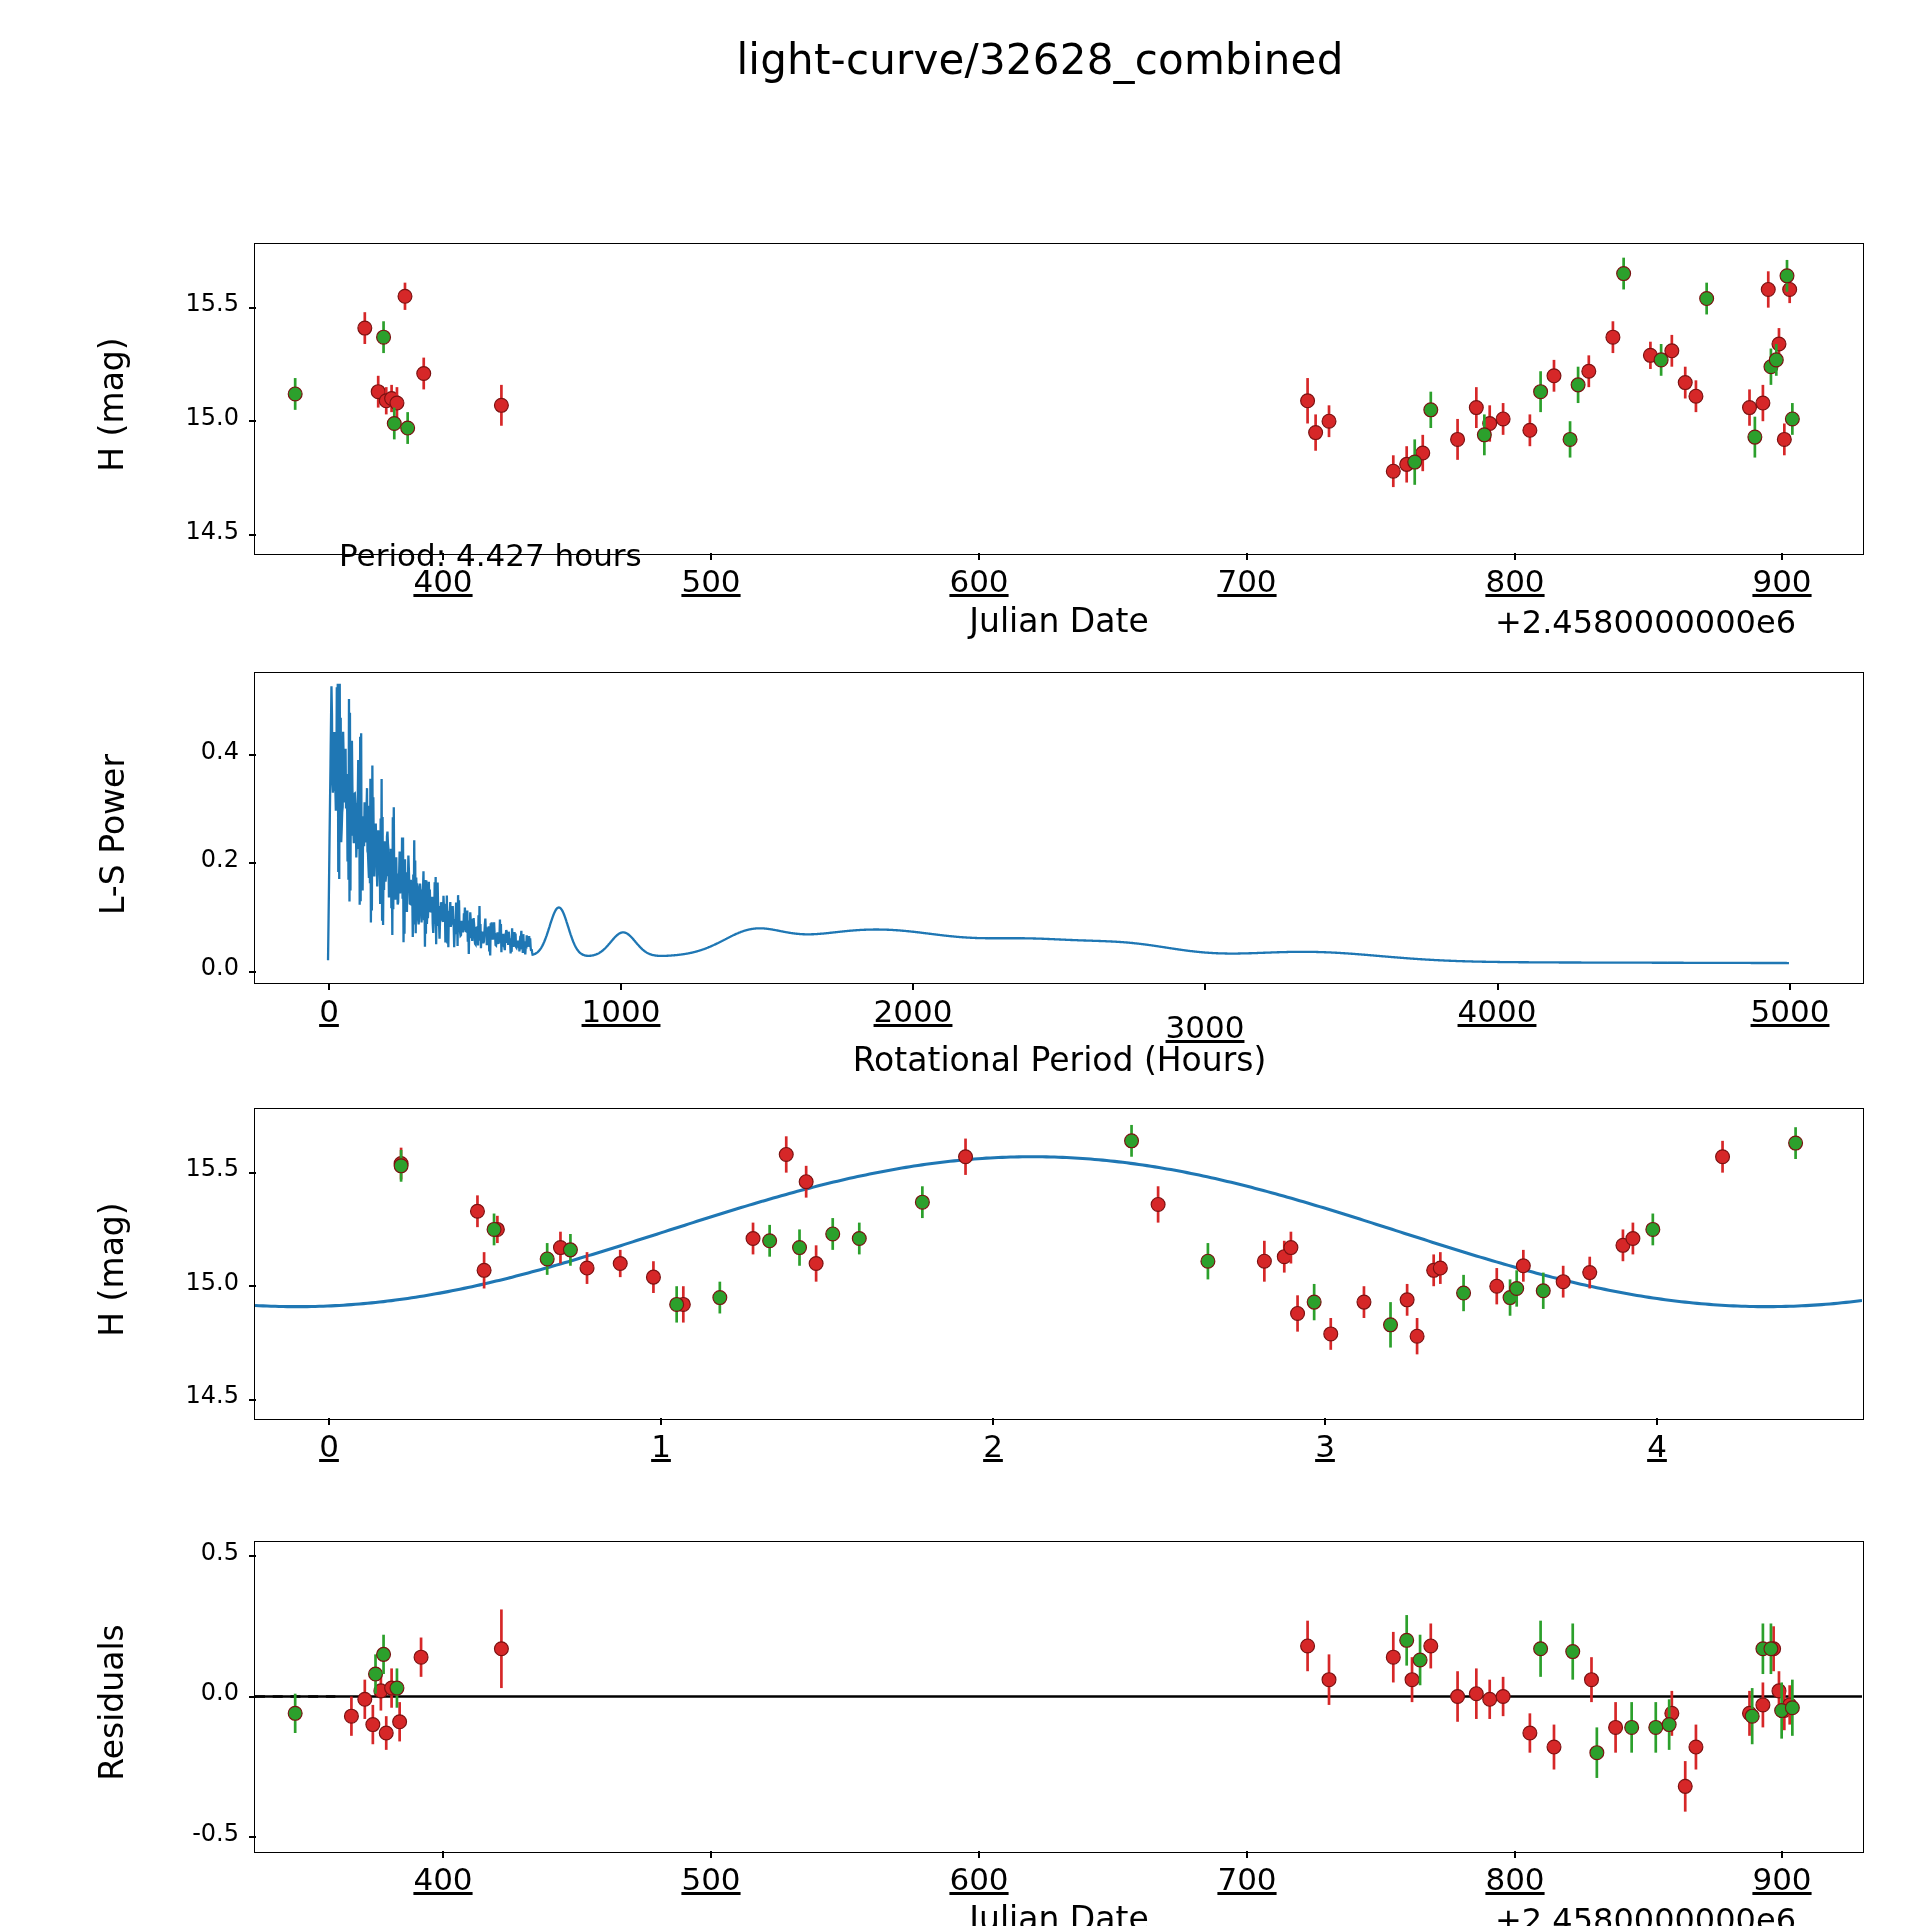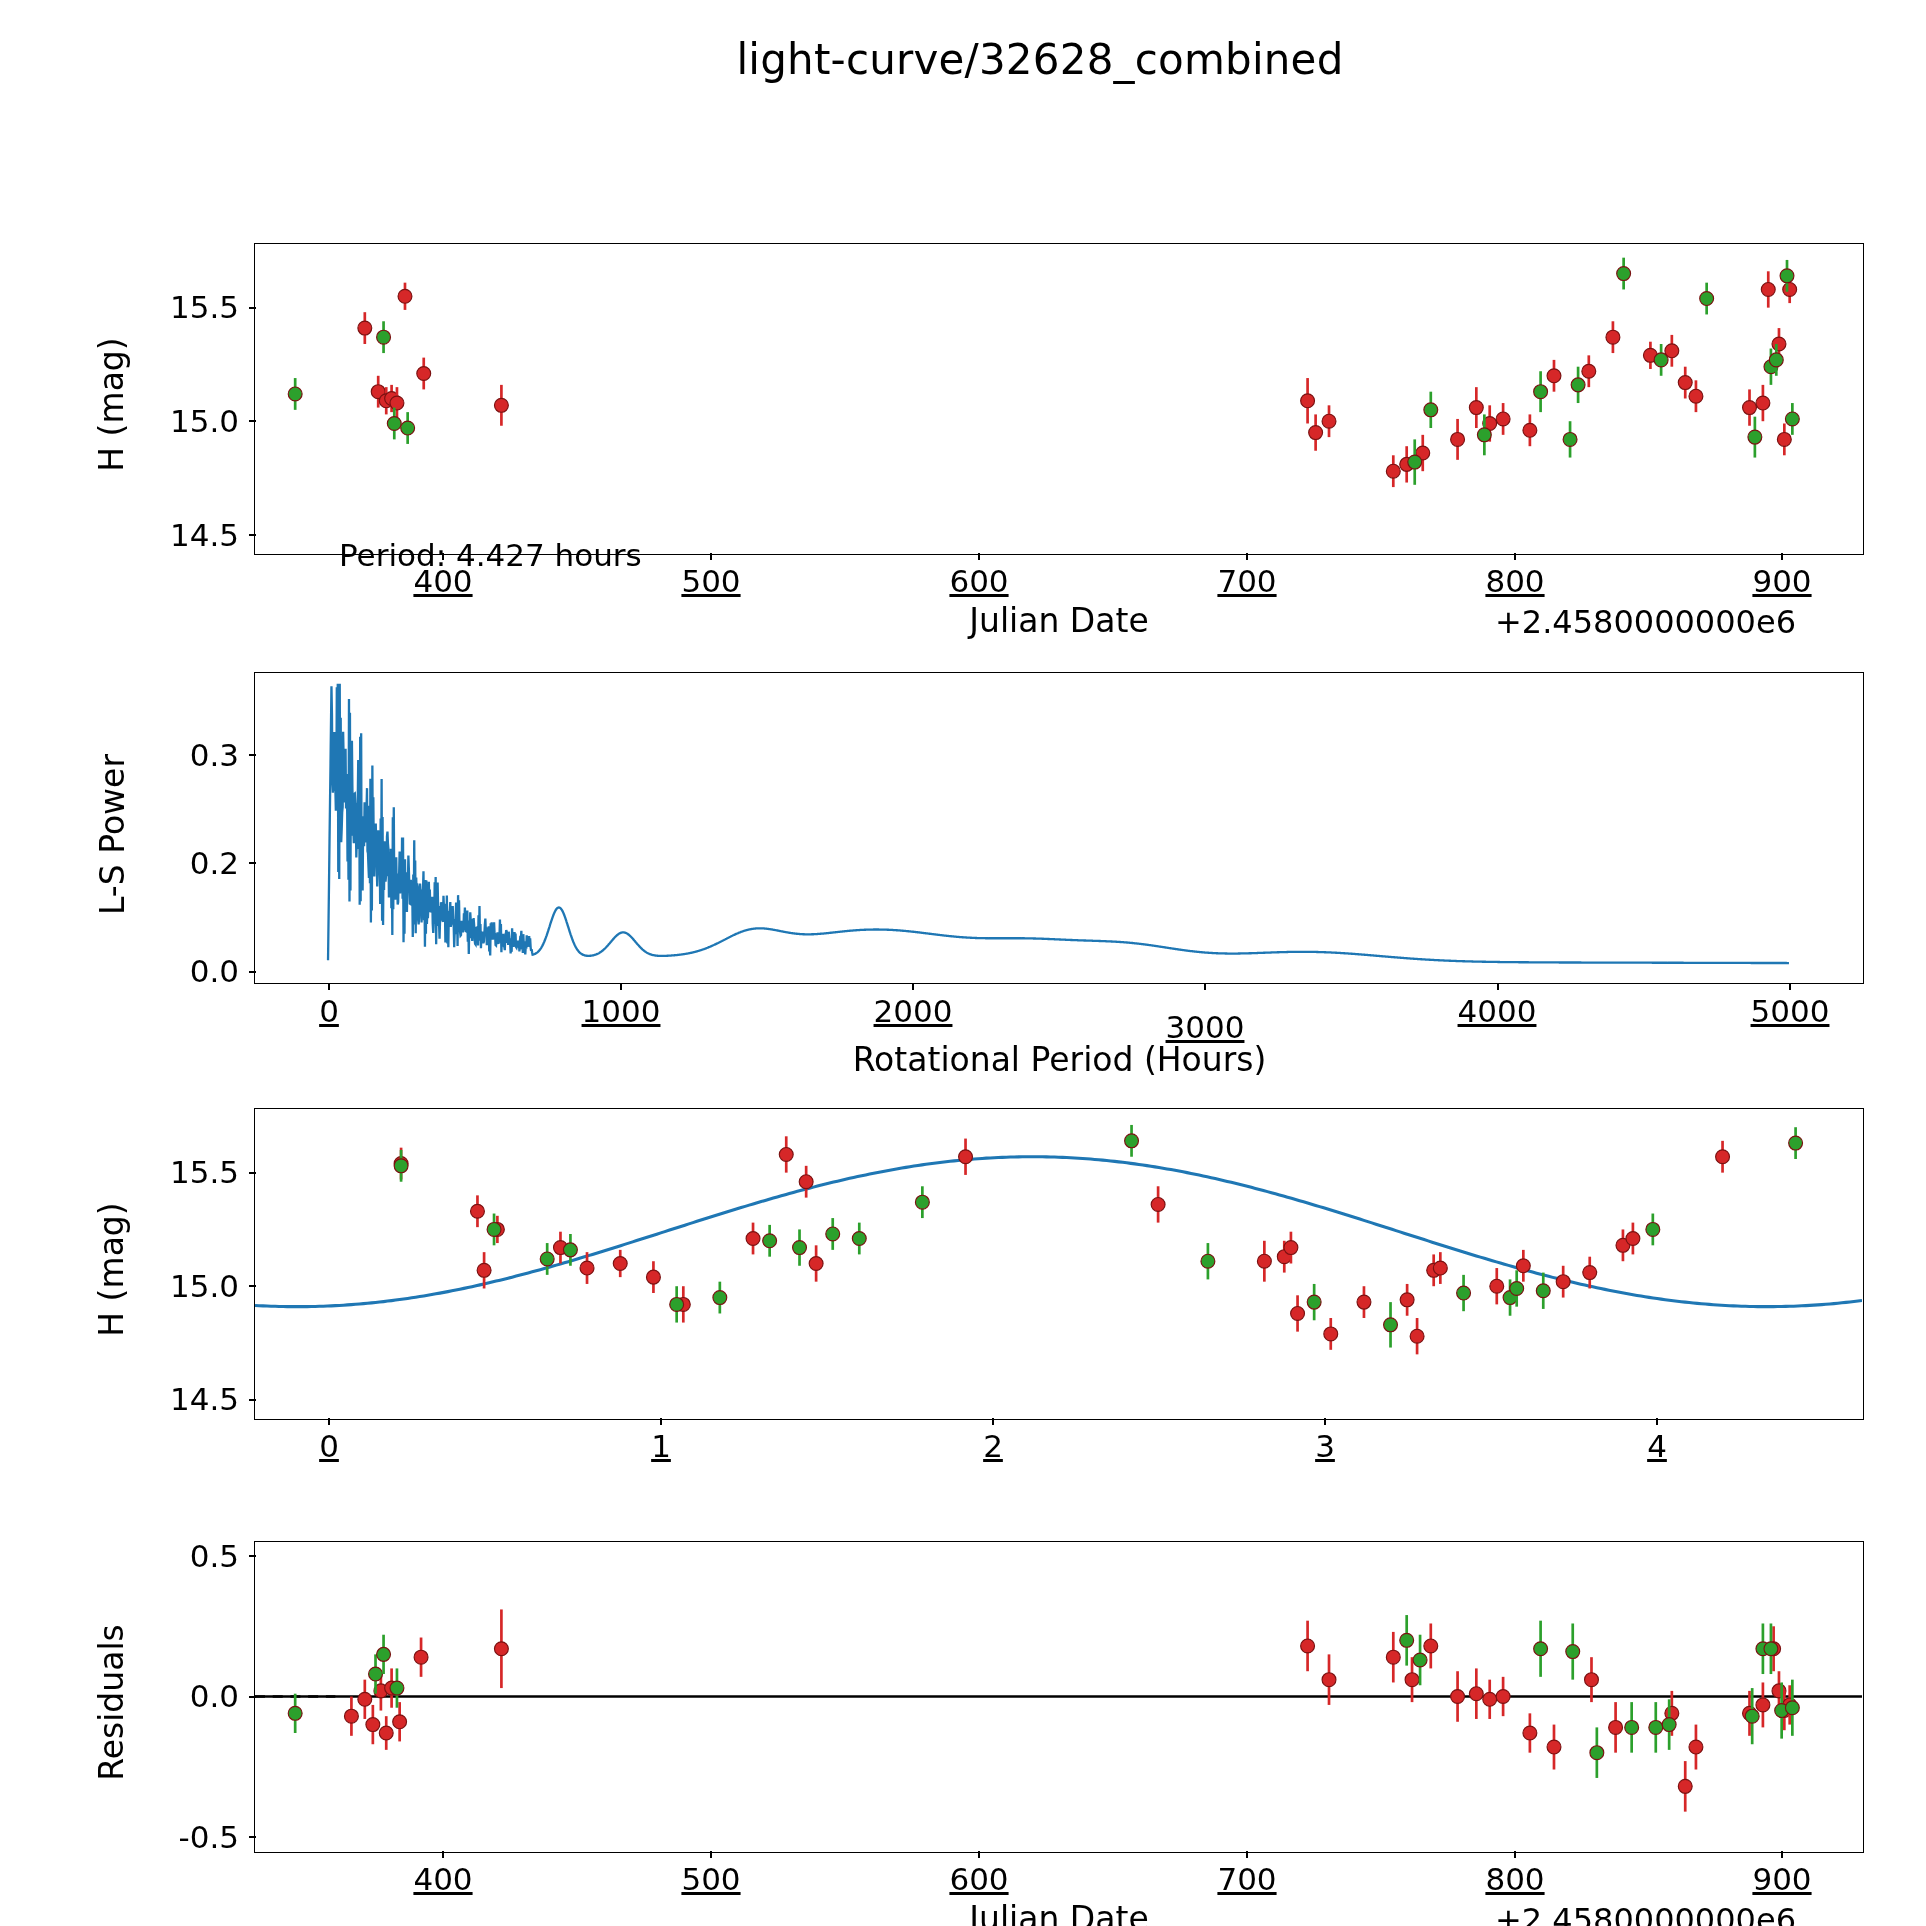--- a/index.html
+++ b/index.html
@@ -3,21 +3,21 @@
 <meta charset="utf-8">
 <style>
   html,body{margin:0;padding:0;background:#ffffff;}
   body{width:2080px;height:2080px;font-family:"DejaVu Sans",sans-serif;color:#000;}
   .page{position:relative;width:2080px;height:2080px;}
   .title{position:absolute;left:0;top:35px;width:2080px;text-align:center;font-size:42px;letter-spacing:0.2px;}
   .panel{position:absolute;box-sizing:border-box;border:1.5px solid #000;background:#fff;}
   .axis-label{position:absolute;font-size:33px;text-align:center;}
   .ylabel{position:absolute;font-size:33px;transform-origin:center center;white-space:nowrap;}
   .tick{position:absolute;font-size:31px;white-space:nowrap;text-decoration:underline;}
-  .ytick{position:absolute;font-size:31px;white-space:nowrap;text-align:right;}
+  .ytick{position:absolute;font-size:24px;white-space:nowrap;text-align:right;}
   .offsetlbl{position:absolute;font-size:32px;white-space:nowrap;}
   .annot{position:absolute;font-size:31px;white-space:nowrap;}
   svg{display:block;}
   .tickmark{position:absolute;background:#000;}
 </style>
 </head>
 <body>
 
 <div class="page">
 
@@ -170,21 +170,21 @@
       <div class="tick" style="left: 1159px; top: 993px; width: 92px; text-align: center; margin-top: 16px;">3000</div>
       <div class="tickmark" style="left: 1497px; top: 983px; width: 2.3px; height: 7px;"></div>
       <div class="tick" style="left: 1451px; top: 993px; width: 92px; text-align: center;">4000</div>
       <div class="tickmark" style="left: 1789px; top: 983px; width: 2.3px; height: 7px;"></div>
       <div class="tick" style="left: 1744px; top: 993px; width: 92px; text-align: center;">5000</div>
       <div class="tickmark" style="left: 249px; top: 971px; width: 7px; height: 2.3px;"></div>
       <div class="ytick" style="left: 0px; top: 953px; width: 239px;">0.0</div>
       <div class="tickmark" style="left: 249px; top: 862px; width: 7px; height: 2.3px;"></div>
       <div class="ytick" style="left: 0px; top: 845px; width: 239px;">0.2</div>
       <div class="tickmark" style="left: 249px; top: 754px; width: 7px; height: 2.3px;"></div>
-      <div class="ytick" style="left: 0px; top: 737px; width: 239px;">0.3</div>
+      <div class="ytick" style="left: 0px; top: 737px; width: 239px;">0.4</div>
     </div>
 
   <div class="panel" id="panel3" style="left:254px;top:1108px;width:1610px;height:312px;">
     <svg id="svg3" width="1607" height="309" viewBox="0 0 4172 802">
         <path d="M0.0 509.9 L10.4 510.5 L20.9 511.0 L31.3 511.5 L41.7 511.8 L52.2 512.2 L62.6 512.5 L73.0 512.7 L83.4 512.9 L93.9 513.0 L104.3 513.0 L114.7 513.0 L125.2 513.0 L135.6 512.9 L146.0 512.7 L156.4 512.5 L166.9 512.2 L177.3 511.8 L187.7 511.4 L198.2 511.0 L208.6 510.4 L219.0 509.9 L229.5 509.2 L239.9 508.5 L250.3 507.8 L260.8 507.0 L271.2 506.2 L281.6 505.2 L292.0 504.3 L302.5 503.3 L312.9 502.2 L323.3 501.1 L333.8 499.9 L344.2 498.6 L354.6 497.4 L365.0 496.0 L375.5 494.6 L385.9 493.2 L396.3 491.7 L406.8 490.1 L417.2 488.5 L427.6 486.9 L438.1 485.2 L448.5 483.4 L458.9 481.6 L469.4 479.8 L479.8 477.9 L490.2 476.0 L500.6 474.0 L511.1 471.9 L521.5 469.9 L531.9 467.7 L542.4 465.6 L552.8 463.4 L563.2 461.1 L573.7 458.8 L584.1 456.5 L594.5 454.1 L604.9 451.7 L615.4 449.2 L625.8 446.7 L636.2 444.2 L646.7 441.6 L657.1 439.0 L667.5 436.4 L677.9 433.7 L688.4 431.0 L698.8 428.3 L709.2 425.5 L719.7 422.7 L730.1 419.9 L740.5 417.0 L751.0 414.1 L761.4 411.2 L771.8 408.2 L782.3 405.2 L792.7 402.2 L803.1 399.2 L813.5 396.2 L824.0 393.1 L834.4 390.0 L844.8 386.9 L855.3 383.7 L865.7 380.6 L876.1 377.4 L886.5 374.2 L897.0 371.0 L907.4 367.8 L917.8 364.5 L928.3 361.3 L938.7 358.0 L949.1 354.7 L959.6 351.4 L970.0 348.1 L980.4 344.8 L990.8 341.5 L1001.3 338.2 L1011.7 334.9 L1022.1 331.5 L1032.6 328.2 L1043.0 324.9 L1053.4 321.5 L1063.9 318.2 L1074.3 314.8 L1084.7 311.5 L1095.2 308.2 L1105.6 304.8 L1116.0 301.5 L1126.4 298.2 L1136.9 294.8 L1147.3 291.5 L1157.7 288.2 L1168.2 284.9 L1178.6 281.6 L1189.0 278.4 L1199.4 275.1 L1209.9 271.8 L1220.3 268.6 L1230.7 265.4 L1241.2 262.2 L1251.6 259.0 L1262.0 255.8 L1272.5 252.7 L1282.9 249.5 L1293.3 246.4 L1303.8 243.3 L1314.2 240.2 L1324.6 237.2 L1335.0 234.2 L1345.5 231.2 L1355.9 228.2 L1366.3 225.3 L1376.8 222.3 L1387.2 219.4 L1397.6 216.6 L1408.1 213.7 L1418.5 210.9 L1428.9 208.2 L1439.3 205.4 L1449.8 202.7 L1460.2 200.1 L1470.6 197.4 L1481.1 194.8 L1491.5 192.3 L1501.9 189.7 L1512.3 187.3 L1522.8 184.8 L1533.2 182.4 L1543.6 180.0 L1554.1 177.7 L1564.5 175.4 L1574.9 173.2 L1585.4 171.0 L1595.8 168.8 L1606.2 166.7 L1616.6 164.6 L1627.1 162.6 L1637.5 160.6 L1647.9 158.7 L1658.4 156.8 L1668.8 155.0 L1679.2 153.2 L1689.7 151.4 L1700.1 149.7 L1710.5 148.1 L1721.0 146.5 L1731.4 145.0 L1741.8 143.5 L1752.2 142.0 L1762.7 140.7 L1773.1 139.3 L1783.5 138.0 L1794.0 136.8 L1804.4 135.6 L1814.8 134.5 L1825.3 133.5 L1835.7 132.5 L1846.1 131.5 L1856.5 130.6 L1867.0 129.7 L1877.4 129.0 L1887.8 128.2 L1898.3 127.5 L1908.7 126.9 L1919.1 126.4 L1929.6 125.9 L1940.0 125.4 L1950.4 125.0 L1960.8 124.7 L1971.3 124.4 L1981.7 124.2 L1992.1 124.0 L2002.6 123.9 L2013.0 123.8 L2023.4 123.8 L2033.8 123.9 L2044.3 124.0 L2054.7 124.2 L2065.1 124.4 L2075.6 124.7 L2086.0 125.1 L2096.4 125.5 L2106.9 126.0 L2117.3 126.5 L2127.7 127.1 L2138.1 127.7 L2148.6 128.4 L2159.0 129.1 L2169.4 129.9 L2179.9 130.8 L2190.3 131.7 L2200.7 132.7 L2211.2 133.7 L2221.6 134.8 L2232.0 135.9 L2242.4 137.1 L2252.9 138.3 L2263.3 139.6 L2273.7 141.0 L2284.2 142.4 L2294.6 143.8 L2305.0 145.3 L2315.5 146.9 L2325.9 148.5 L2336.3 150.1 L2346.8 151.8 L2357.2 153.6 L2367.6 155.4 L2378.0 157.2 L2388.5 159.1 L2398.9 161.1 L2409.3 163.0 L2419.8 165.1 L2430.2 167.2 L2440.6 169.3 L2451.0 171.4 L2461.5 173.7 L2471.9 175.9 L2482.3 178.2 L2492.8 180.5 L2503.2 182.9 L2513.6 185.3 L2524.1 187.8 L2534.5 190.3 L2544.9 192.8 L2555.3 195.4 L2565.8 198.0 L2576.2 200.7 L2586.6 203.3 L2597.1 206.0 L2607.5 208.8 L2617.9 211.6 L2628.4 214.4 L2638.8 217.2 L2649.2 220.1 L2659.7 223.0 L2670.1 225.9 L2680.5 228.9 L2690.9 231.8 L2701.4 234.8 L2711.8 237.9 L2722.2 240.9 L2732.7 244.0 L2743.1 247.1 L2753.5 250.2 L2763.9 253.4 L2774.4 256.5 L2784.8 259.7 L2795.2 262.9 L2805.7 266.1 L2816.1 269.3 L2826.5 272.6 L2837.0 275.8 L2847.4 279.1 L2857.8 282.4 L2868.3 285.7 L2878.7 289.0 L2889.1 292.3 L2899.5 295.6 L2910.0 298.9 L2920.4 302.2 L2930.8 305.6 L2941.3 308.9 L2951.7 312.2 L2962.1 315.6 L2972.5 318.9 L2983.0 322.3 L2993.4 325.6 L3003.8 328.9 L3014.3 332.3 L3024.7 335.6 L3035.1 338.9 L3045.6 342.3 L3056.0 345.6 L3066.4 348.9 L3076.8 352.2 L3087.3 355.5 L3097.7 358.7 L3108.1 362.0 L3118.6 365.2 L3129.0 368.5 L3139.4 371.7 L3149.9 374.9 L3160.3 378.1 L3170.7 381.3 L3181.2 384.4 L3191.6 387.6 L3202.0 390.7 L3212.4 393.8 L3222.9 396.8 L3233.3 399.9 L3243.7 402.9 L3254.2 405.9 L3264.6 408.9 L3275.0 411.8 L3285.4 414.7 L3295.9 417.6 L3306.3 420.5 L3316.7 423.3 L3327.2 426.1 L3337.6 428.9 L3348.0 431.6 L3358.5 434.3 L3368.9 437.0 L3379.3 439.6 L3389.8 442.2 L3400.2 444.8 L3410.6 447.3 L3421.0 449.8 L3431.5 452.2 L3441.9 454.6 L3452.3 457.0 L3462.8 459.3 L3473.2 461.6 L3483.6 463.9 L3494.0 466.1 L3504.5 468.2 L3514.9 470.3 L3525.3 472.4 L3535.8 474.4 L3546.2 476.4 L3556.6 478.3 L3567.1 480.2 L3577.5 482.0 L3587.9 483.8 L3598.4 485.6 L3608.8 487.3 L3619.2 488.9 L3629.6 490.5 L3640.1 492.0 L3650.5 493.5 L3660.9 494.9 L3671.4 496.3 L3681.8 497.6 L3692.2 498.9 L3702.7 500.1 L3713.1 501.3 L3723.5 502.4 L3733.9 503.5 L3744.4 504.5 L3754.8 505.4 L3765.2 506.3 L3775.7 507.2 L3786.1 508.0 L3796.5 508.7 L3807.0 509.4 L3817.4 510.0 L3827.8 510.6 L3838.2 511.1 L3848.7 511.5 L3859.1 511.9 L3869.5 512.2 L3880.0 512.5 L3890.4 512.7 L3900.8 512.9 L3911.3 513.0 L3921.7 513.0 L3932.1 513.0 L3942.5 513.0 L3953.0 512.8 L3963.4 512.7 L3973.8 512.4 L3984.3 512.1 L3994.7 511.8 L4005.1 511.4 L4015.6 510.9 L4026.0 510.4 L4036.4 509.8 L4046.8 509.1 L4057.3 508.5 L4067.7 507.7 L4078.1 506.9 L4088.6 506.0 L4099.0 505.1 L4109.4 504.1 L4119.8 503.1 L4130.3 502.0 L4140.7 500.9 L4151.1 499.7 L4161.6 498.5 L4172.0 497.2" fill="none" stroke="#1f77b4" stroke-width="8"></path>
         <line x1="379.2727272727273" x2="379.2727272727273" y1="182.80882352941205" y2="100.25" stroke="#d62728" stroke-width="7"></line>
         <circle cx="379.2727272727273" cy="141.52941176470608" r="18" fill="#d62728" stroke="#7a1111" stroke-width="3"></circle>
         <line x1="577.5289256198348" x2="577.5289256198348" y1="306.6470588235293" y2="224.0882352941171" stroke="#d62728" stroke-width="7"></line>
         <circle cx="577.5289256198348" cy="265.3676470588232" r="18" fill="#d62728" stroke="#7a1111" stroke-width="3"></circle>
         <line x1="594.7685950413223" x2="594.7685950413223" y1="465.8676470588232" y2="371.51470588235253" stroke="#d62728" stroke-width="7"></line>

